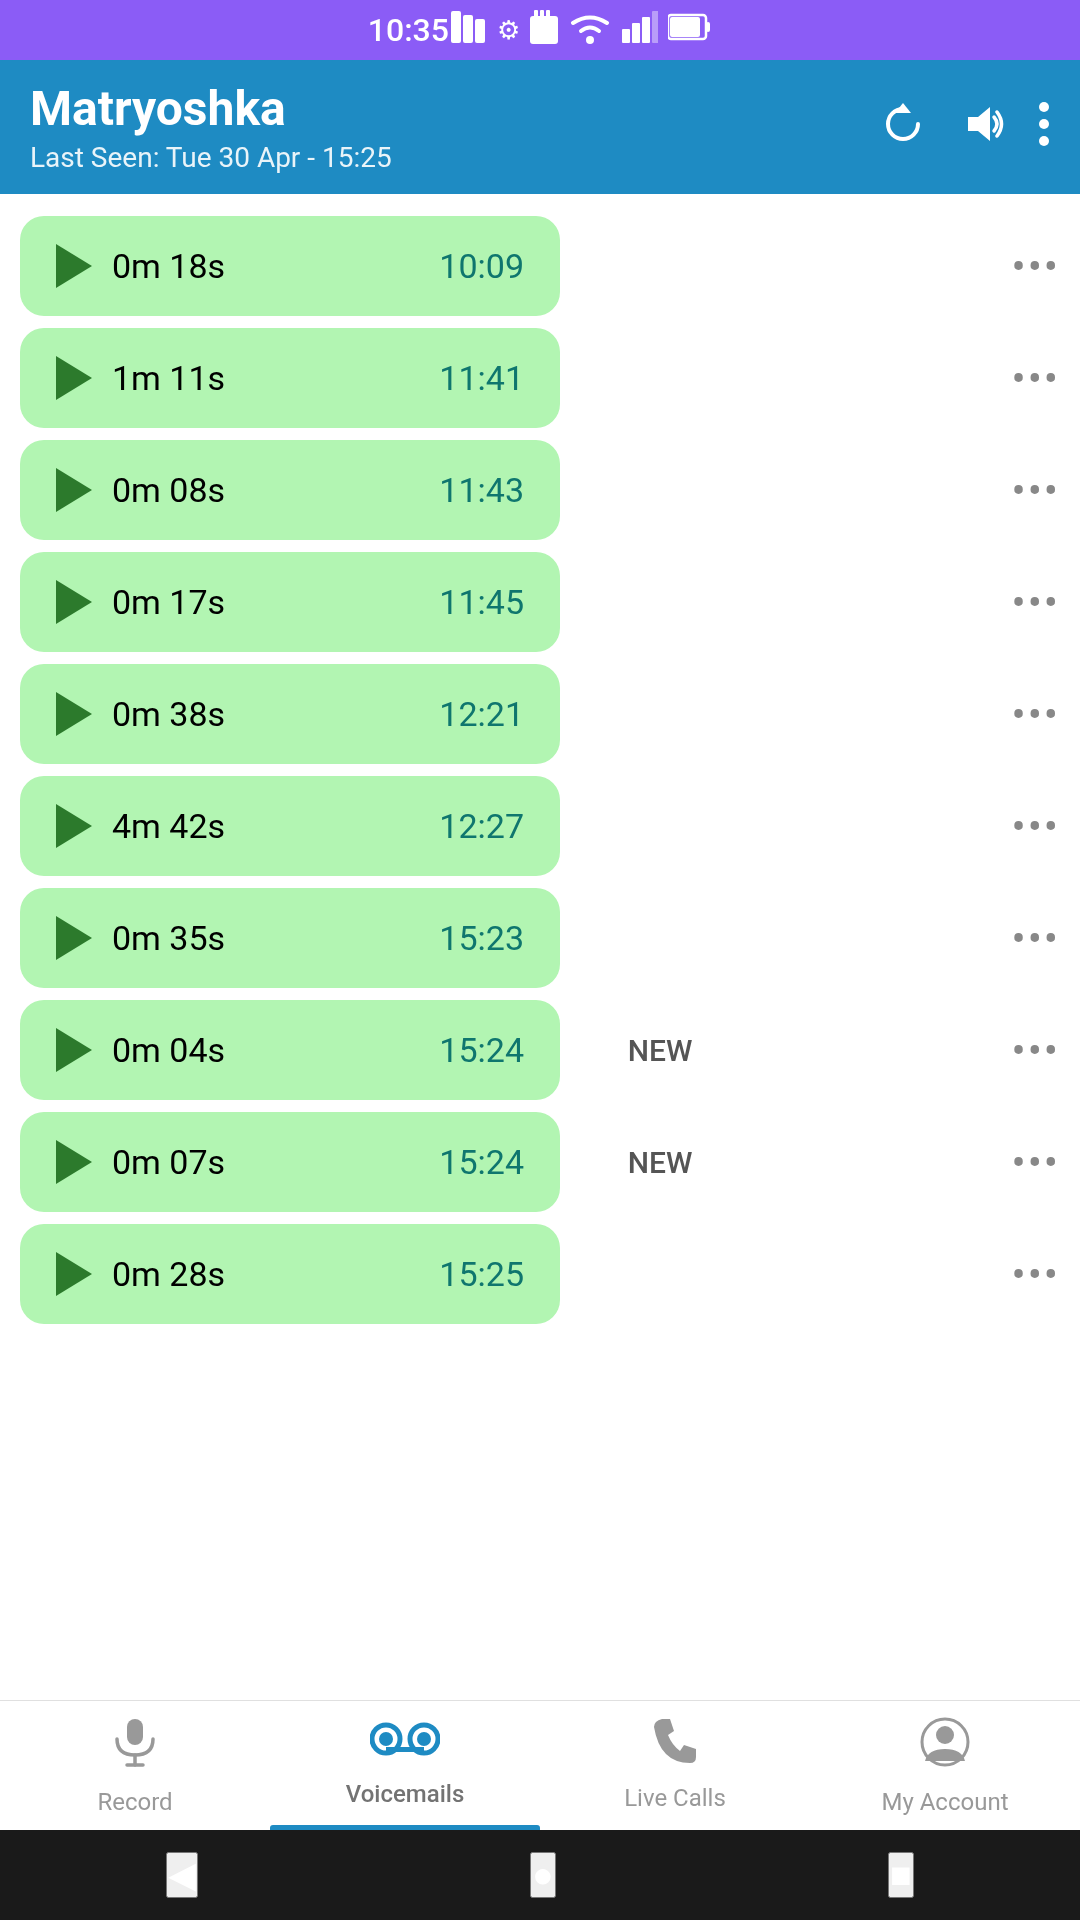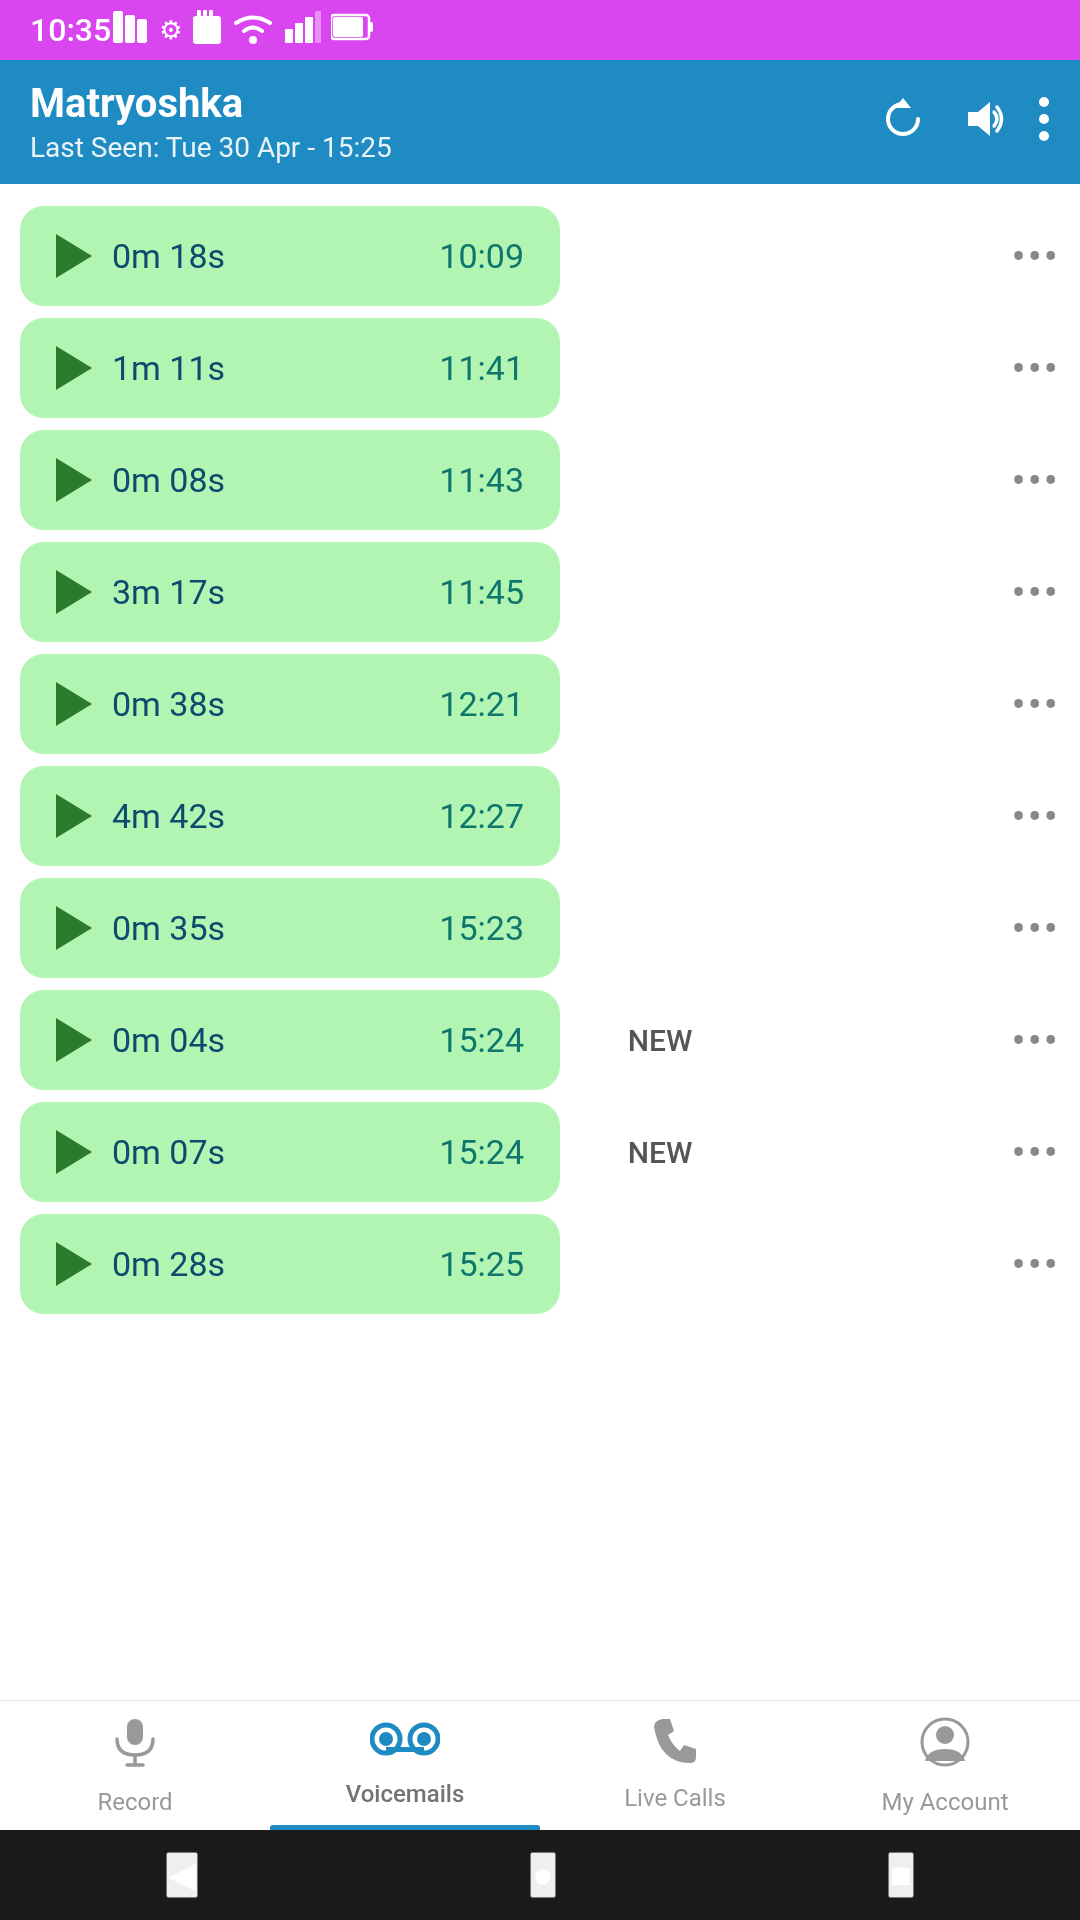--- a/index.html
+++ b/index.html
@@ -9,25 +9,25 @@
       height: 1920px;
       font-family: 'Roboto', Arial, sans-serif;
       background: #f5f5f5;
       display: flex;
       flex-direction: column;
       overflow: hidden;
     }
 
     
     .status-bar {
-      background: #d946ef;
+      background: #8b5cf6;
       height: 60px;
       display: flex;
       align-items: center;
-      justify-content: flex-start;
+      justify-content: center;
       padding: 0 30px;
       flex-shrink: 0;
     }
     .status-time {
       color: white;
       font-size: 32px;
       font-weight: 500;
     }
     .status-icons {
       display: flex;
@@ -44,21 +44,21 @@
       background: #1e8bc3;
       padding: 20px 30px;
       display: flex;
       align-items: center;
       justify-content: space-between;
       flex-shrink: 0;
     }
     .header-title-section {}
     .header-title {
       color: white;
-      font-size: 40px;
+      font-size: 48px;
       font-weight: bold;
     }
     .header-subtitle {
       color: rgba(255,255,255,0.9);
       font-size: 28px;
       margin-top: 4px;
       text-align: center;
     }
     .header-actions {
       display: flex;
@@ -102,21 +102,21 @@
       width: 0;
       height: 0;
       border-top: 22px solid transparent;
       border-bottom: 22px solid transparent;
       border-left: 36px solid #2c7a2c;
       cursor: pointer;
       flex-shrink: 0;
     }
     .voicemail-duration {
       font-size: 34px;
-      color: #0c4a6e;
+      color: #000000;
       flex: 1;
     }
     .voicemail-time {
       font-size: 34px;
       color: #0f766e;
     }
     .voicemail-badge {
       font-size: 30px;
       color: #555;
       font-weight: 500;
@@ -298,21 +298,21 @@
         <div class="play-btn"></div>
         <span class="voicemail-duration">0m 08s</span>
         <span class="voicemail-time">11:43</span>
       </div>
       <span class="voicemail-badge"></span>
       <span class="voicemail-more">•••</span>
     </div>
     <div class="voicemail-row">
       <div class="voicemail-card">
         <div class="play-btn"></div>
-        <span class="voicemail-duration">3m 17s</span>
+        <span class="voicemail-duration">0m 17s</span>
         <span class="voicemail-time">11:45</span>
       </div>
       <span class="voicemail-badge"></span>
       <span class="voicemail-more">•••</span>
     </div>
     <div class="voicemail-row">
       <div class="voicemail-card">
         <div class="play-btn"></div>
         <span class="voicemail-duration">0m 38s</span>
         <span class="voicemail-time">12:21</span>

